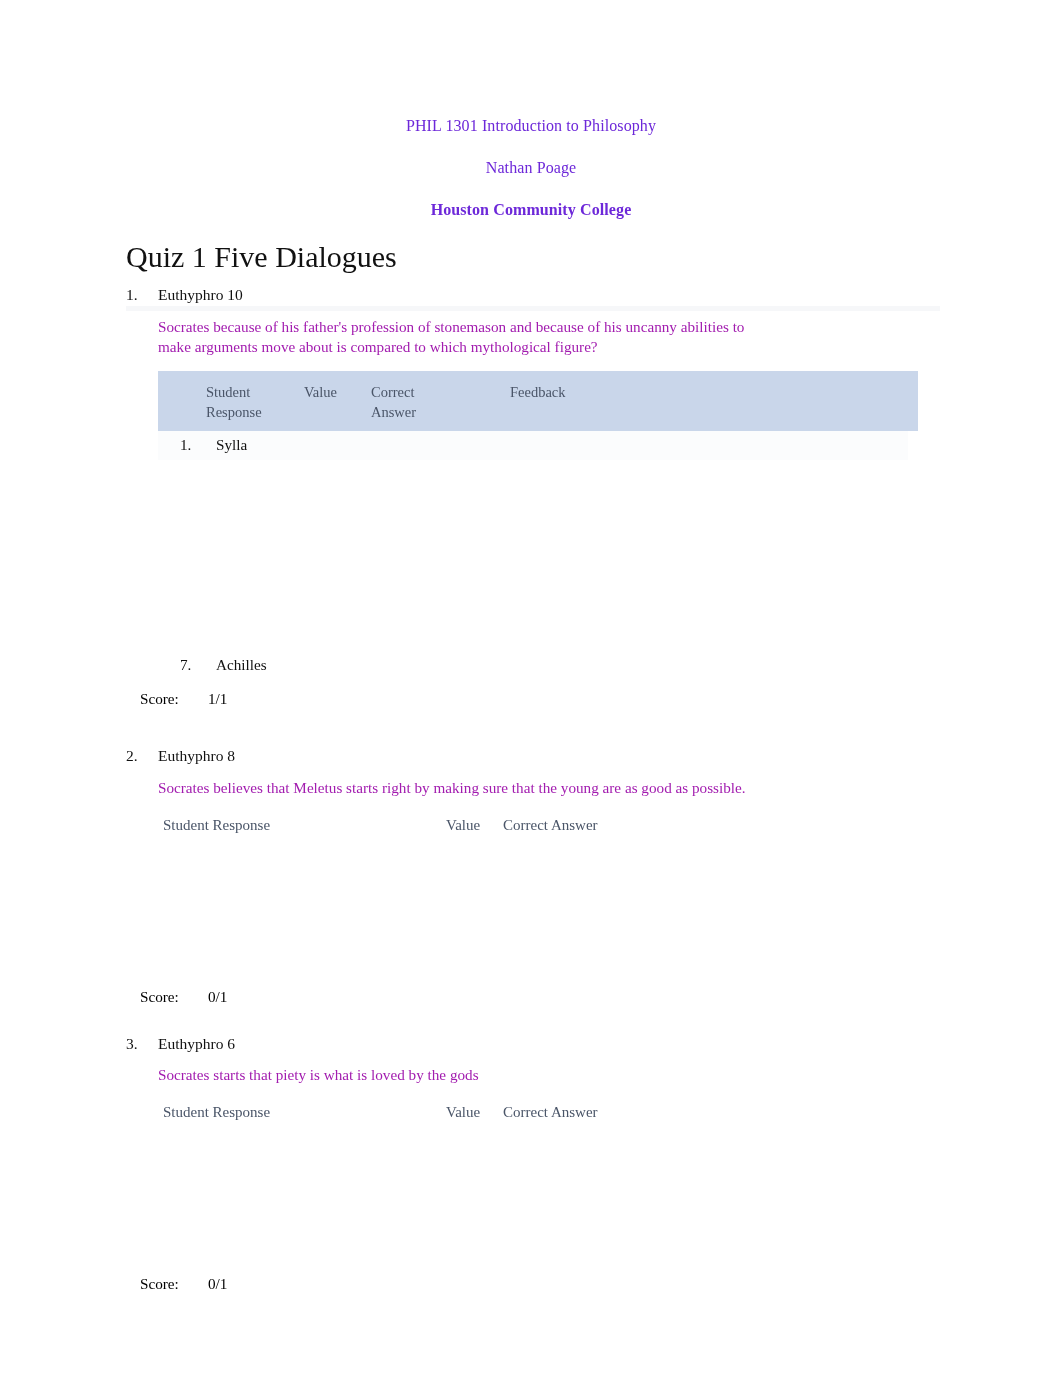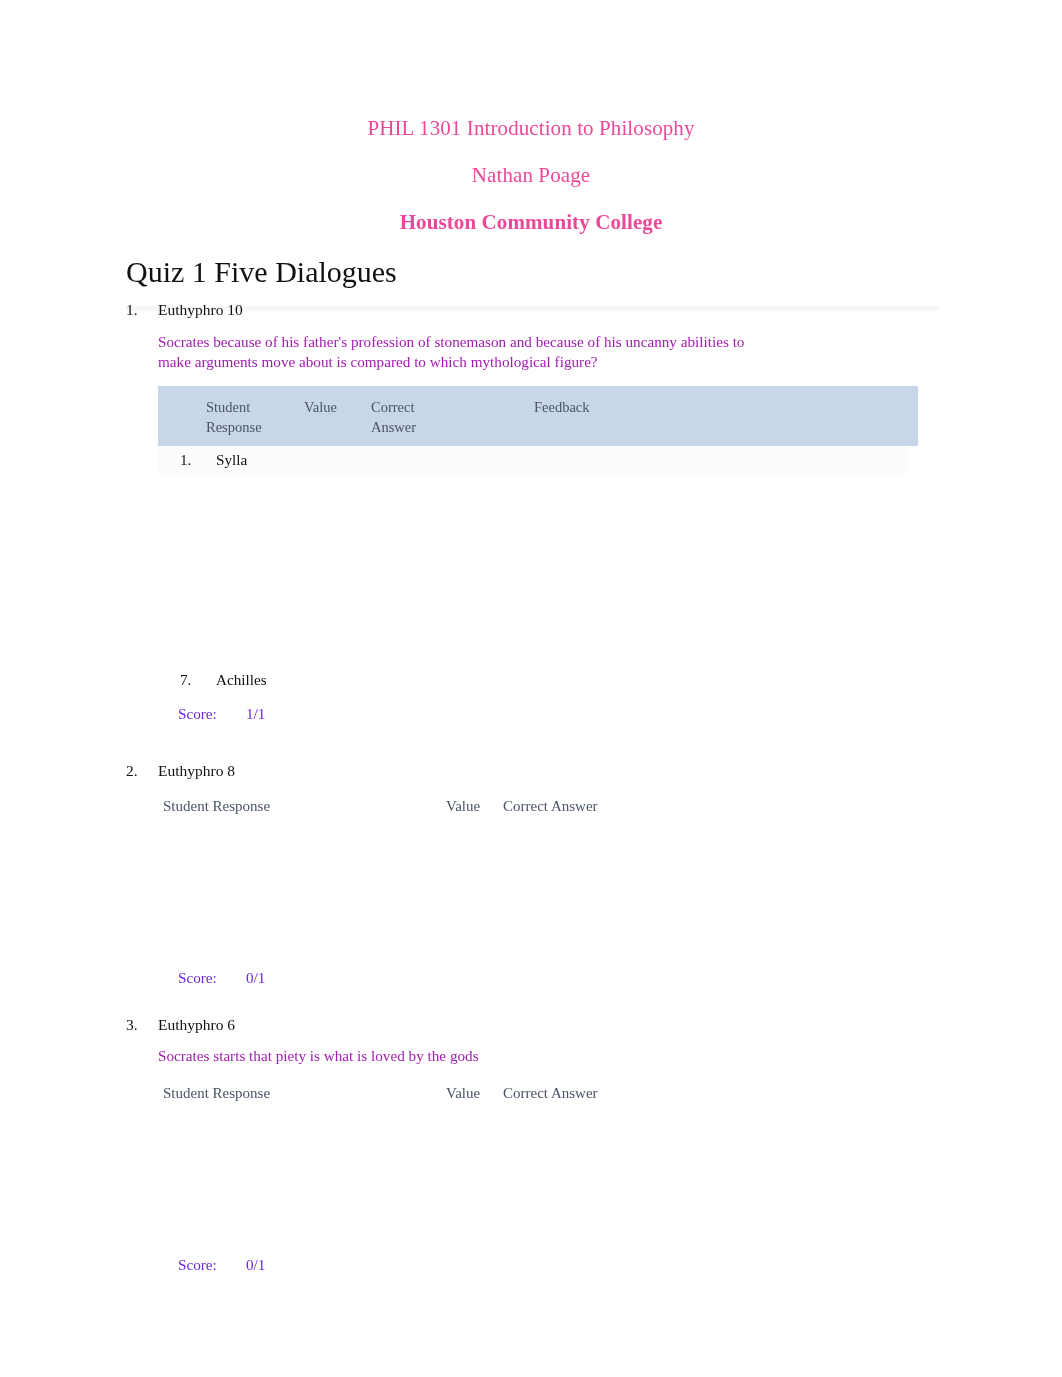--- a/index.html
+++ b/index.html
@@ -20,23 +20,23 @@
     background: #ffffff;
     margin: 0 auto;
   }
 
   
   .doc-header {
     padding-top: 118px;
     text-align: center;
   }
   .doc-header .line {
-    font-size: 21px;
+    font-size: 16px;
     line-height: 1.0;
-    color: #ec4899;
+    color: #6d28d9;
     margin: 0 0 26px 0;
     letter-spacing: 0.1px;
   }
   .doc-header .line:nth-child(2) { margin-bottom: 26px; }
   .doc-header .line:nth-child(3) { margin-bottom: 0; font-weight: bold; }
 
   
   .quiz-title {
     margin: 22px 0 0 126px;
     font-size: 30px;
@@ -102,21 +102,21 @@
   .table-head-blue .col {
     position: absolute;
     top: 11px;
     font-size: 14.5px;
     line-height: 1.38;
     color: #4a5568;
   }
   .col-sr-wrapped { left: 48px; width: 58px; }
   .col-val        { left: 146px; }
   .col-ca-wrapped { left: 213px; width: 66px; }
-  .col-fb         { left: 376px; }
+  .col-fb         { left: 352px; }
 
   .row-band {
     width: 750px;
     background: #fbfcfd;
     padding: 5px 0 6px 0;
   }
   .opt {
     position: relative;
     padding-left: 58px;
     font-size: 15.2px;
@@ -164,24 +164,24 @@
   }
   .plain-sr { left: 5px; }
   .plain-val { left: 288px; }
   .plain-ca { left: 345px; }
 
   .blank-body { height: 150px; }
 
   
   .score-line {
     position: relative;
-    margin-left: 50px;
+    margin-left: 12px;
     height: 22px;
     font-size: 15.2px;
-    color: #6d28d9;
+    color: #000000;
   }
   .score-label { position: absolute; left: 2px; top: 0; }
   .score-value { position: absolute; left: 70px; top: 0; }
 
   .q-spacer-lg { height: 36px; }
   .q-spacer-md { height: 26px; }
 </style>
 </head>
 <body>
 
@@ -239,20 +239,21 @@
 
   <div class="q-spacer-lg"></div>
 
   <div class="question">
 
     <div class="q-head">
       <span class="q-num">2.</span>
       <span>Euthyphro 8</span>
     </div>
 
+    <div class="q-prompt">Socrates believes that Meletus starts right by making sure that the young are as good as possible.</div>
 
     <div class="table-head-plain">
       <span class="col plain-sr">Student Response</span>
       <span class="col plain-val">Value</span>
       <span class="col plain-ca">Correct Answer</span>
     </div>
 
     <div class="blank-body"></div>
 
     <div class="score-line">

